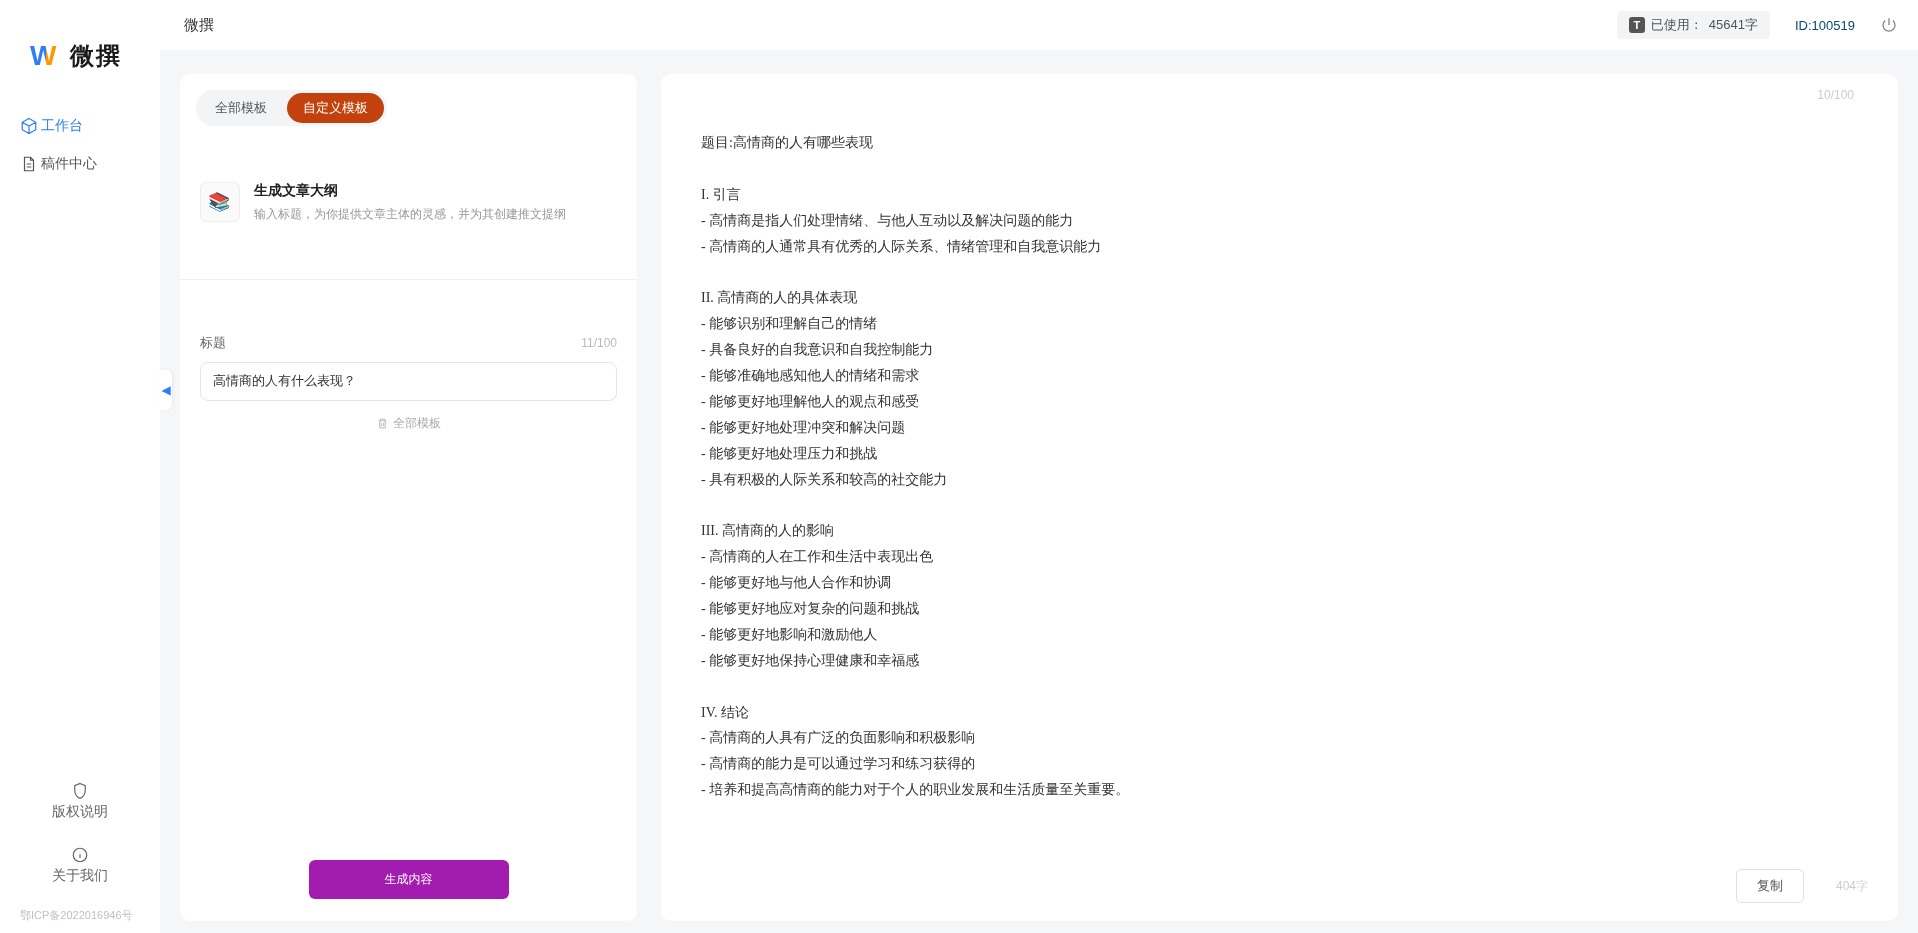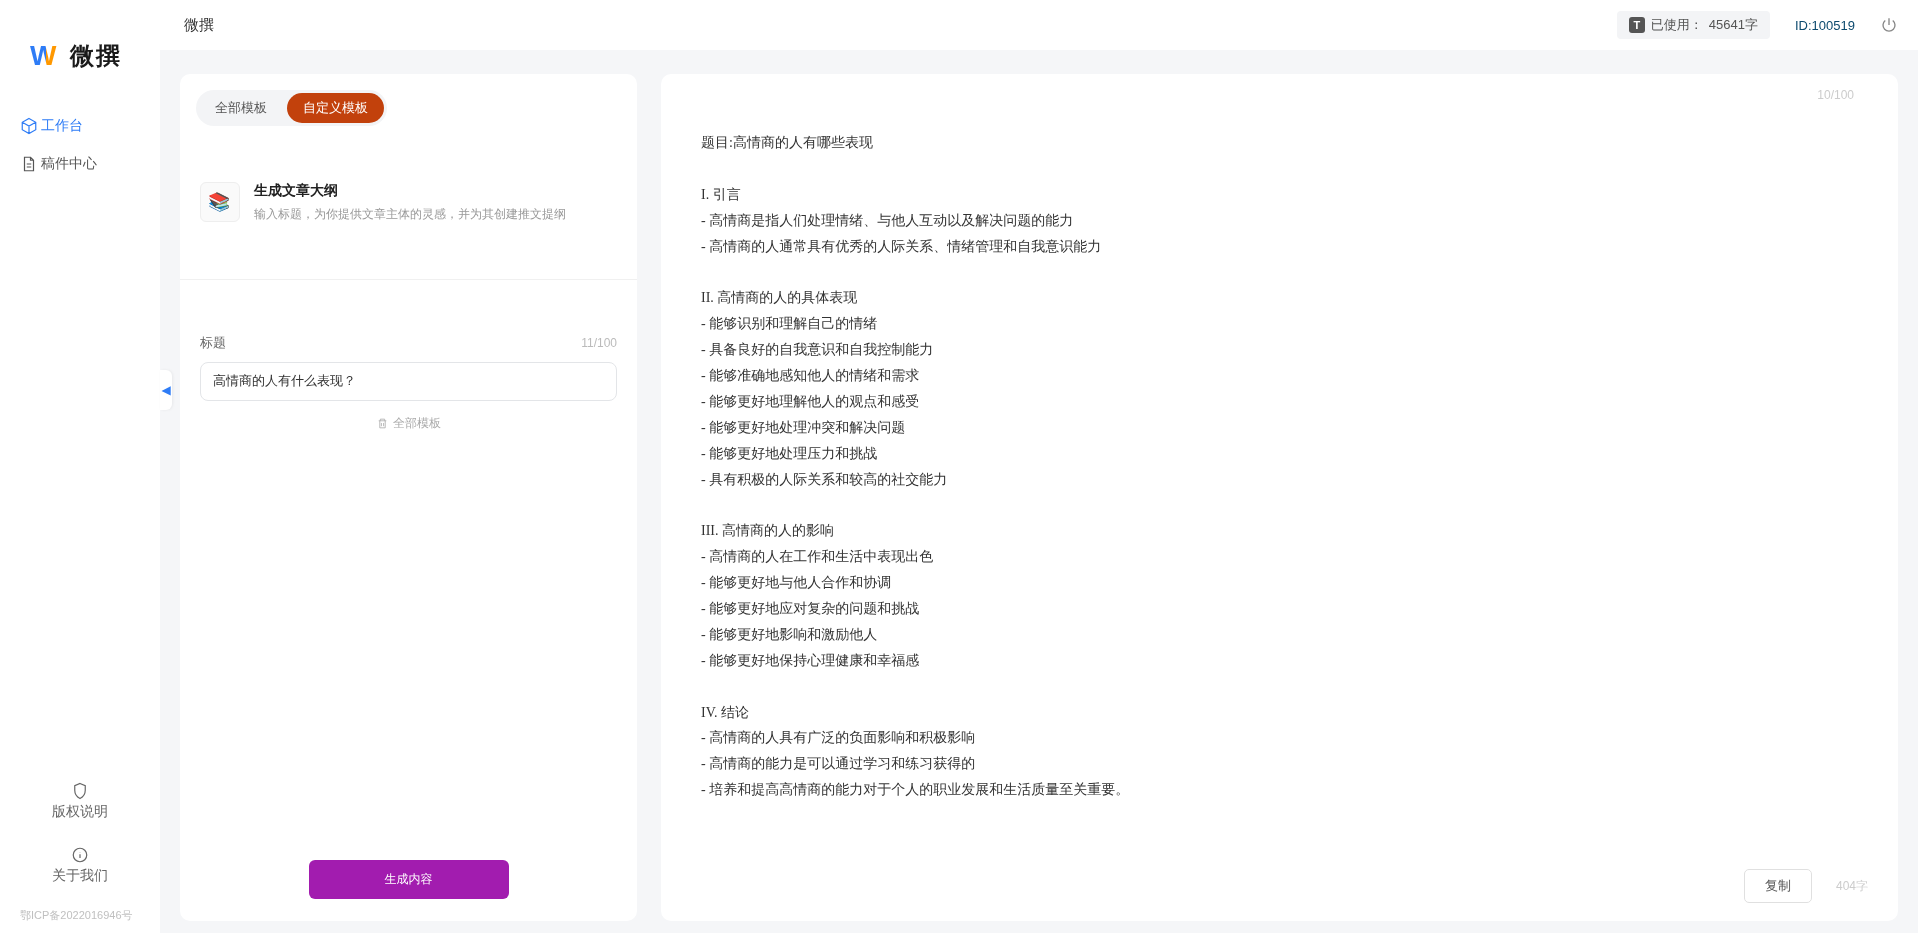--- a/index.html
+++ b/index.html
@@ -178,21 +178,21 @@
     .doc-body {
       flex: 1; overflow-y: auto;
       padding: 18px 40px;
       font-size: 14px; color: #333; line-height: 1.85;
       white-space: pre-wrap;
       font-family: "SimSun", "Songti SC", serif;
     }
     
     .doc-footer {
       padding: 12px 30px 18px 30px;
-      display: flex; justify-content: flex-end; align-items: center; gap: 24px;
+      display: flex; justify-content: flex-end; align-items: center; gap: 32px;
     }
     .copy-btn {
       padding: 7px 20px; border: 1px solid #e0e0e0; background: #fff;
       border-radius: 5px; font-size: 13px; color: #555; cursor: pointer;
       font-family: inherit;
     }
     .word-count { font-size: 12px; color: #ccc; }
   </style>
 </head>
 <body>

